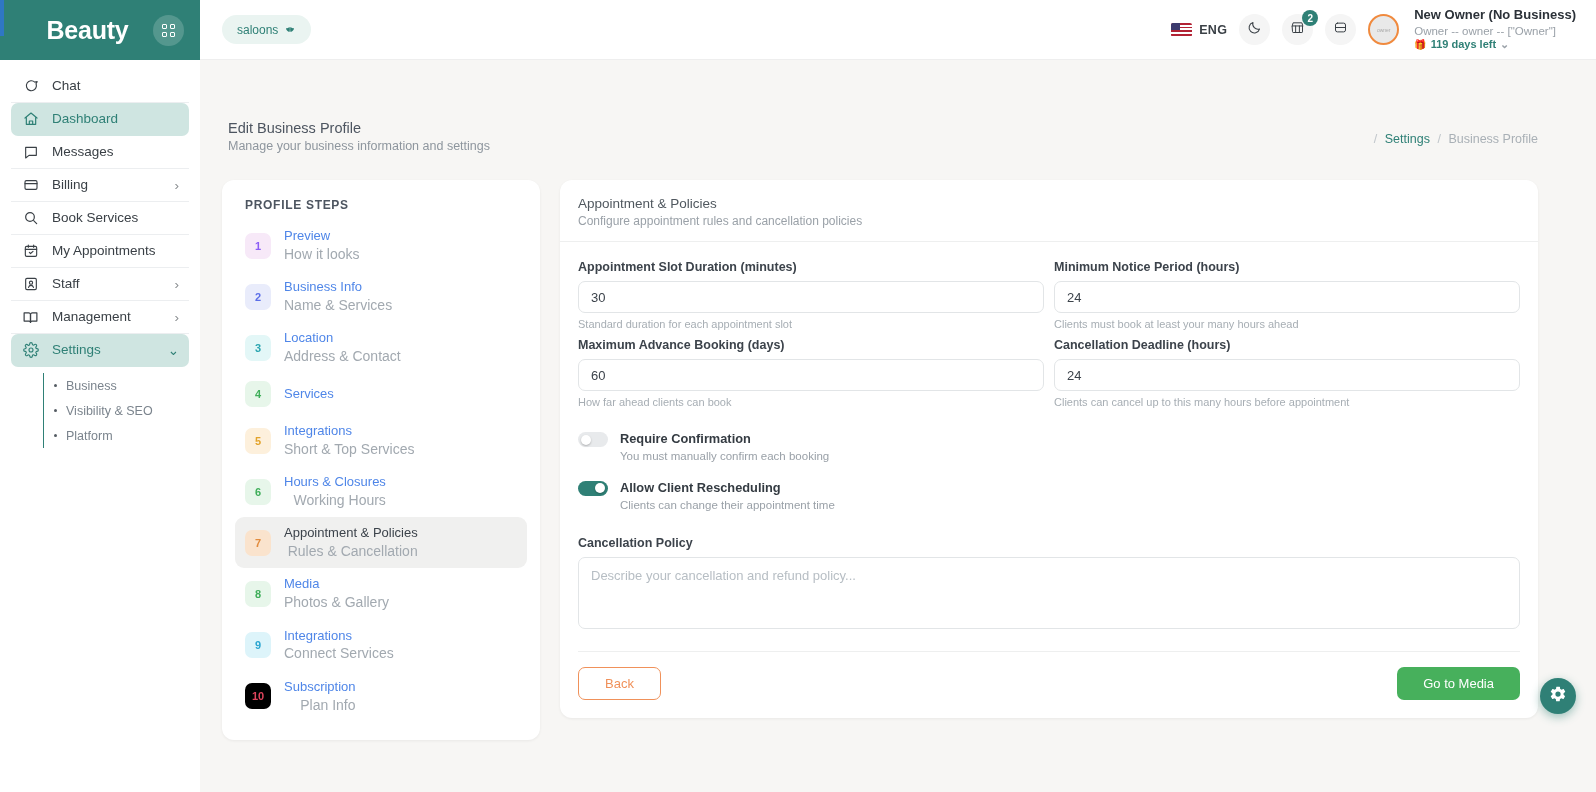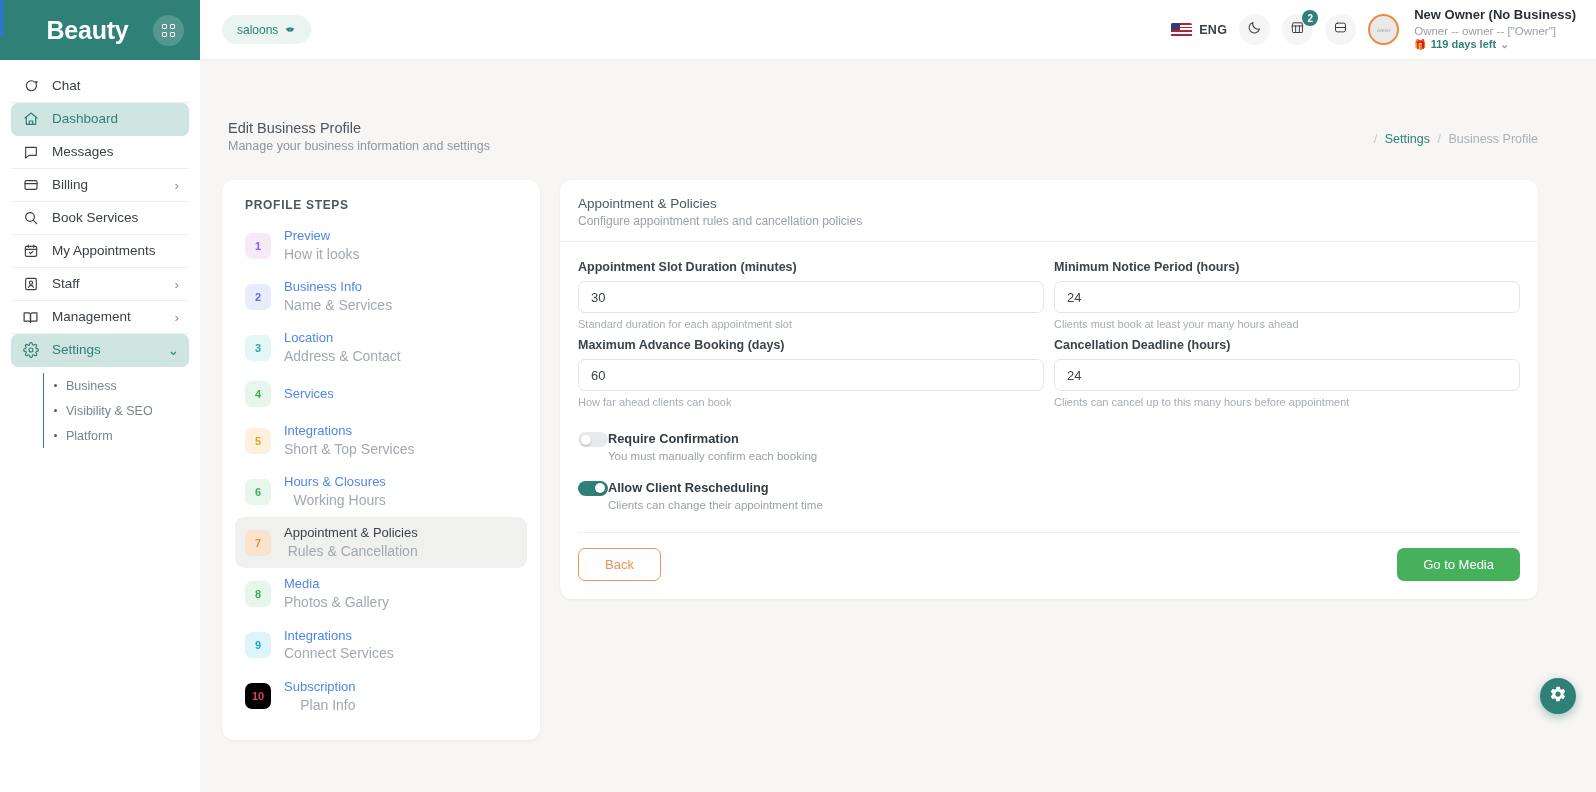--- a/index.html
+++ b/index.html
@@ -214,21 +214,21 @@
   .f-label { font-size: 12.5px; font-weight: bold; color: #3c434b; margin-bottom: 7px; display: block; }
   .f-input {
     width: 100%; height: 32px;
     border: 1px solid #e2e5e7; border-radius: 7px;
     padding: 0 12px; font-size: 13px; color: #3c434b;
     font-family: "Liberation Sans", sans-serif;
     background: #fff; outline: none;
   }
   .f-hint { font-size: 11px; color: #a7aeb4; margin-top: 5px; display: block; }
 
-  .toggle-row { display: flex; align-items: flex-start; margin-top: 14px; }
+  .toggle-row { display: flex; align-items: flex-start; gap: 12px; margin-top: 14px; }
   .switch {
     width: 30px; height: 15px; border-radius: 9px; flex: 0 0 30px;
     background: #e8eaec; position: relative; margin-top: 2px; cursor: pointer;
     transition: background .15s;
   }
   .switch .knob {
     position: absolute; top: 2.5px; left: 3px;
     width: 10px; height: 10px; border-radius: 50%;
     background: #ffffff; box-shadow: 0 1px 2px rgba(0,0,0,.25);
   }
@@ -624,20 +624,24 @@
           <div class="toggle-row">
             <span class="switch on">
               <span class="knob"></span>
             </span>
             <span class="tg-texts">
               <span class="tg-name" style="display:block">Allow Client Rescheduling</span>
               <span class="tg-desc" style="display:block">Clients can change their appointment time</span>
             </span>
           </div>
 
+          <div class="policy-wrap">
+            <label class="f-label">Cancellation Policy</label>
+            <textarea class="f-textarea" placeholder="Describe your cancellation and refund policy..." style=""></textarea>
+          </div>
 
           <div class="fc-foot">
             <button class="btn-back">Back</button>
             <span class="foot-spacer"></span>
             <button class="btn-next">Go to Media</button>
           </div>
 
         </div>
       </section>
 

